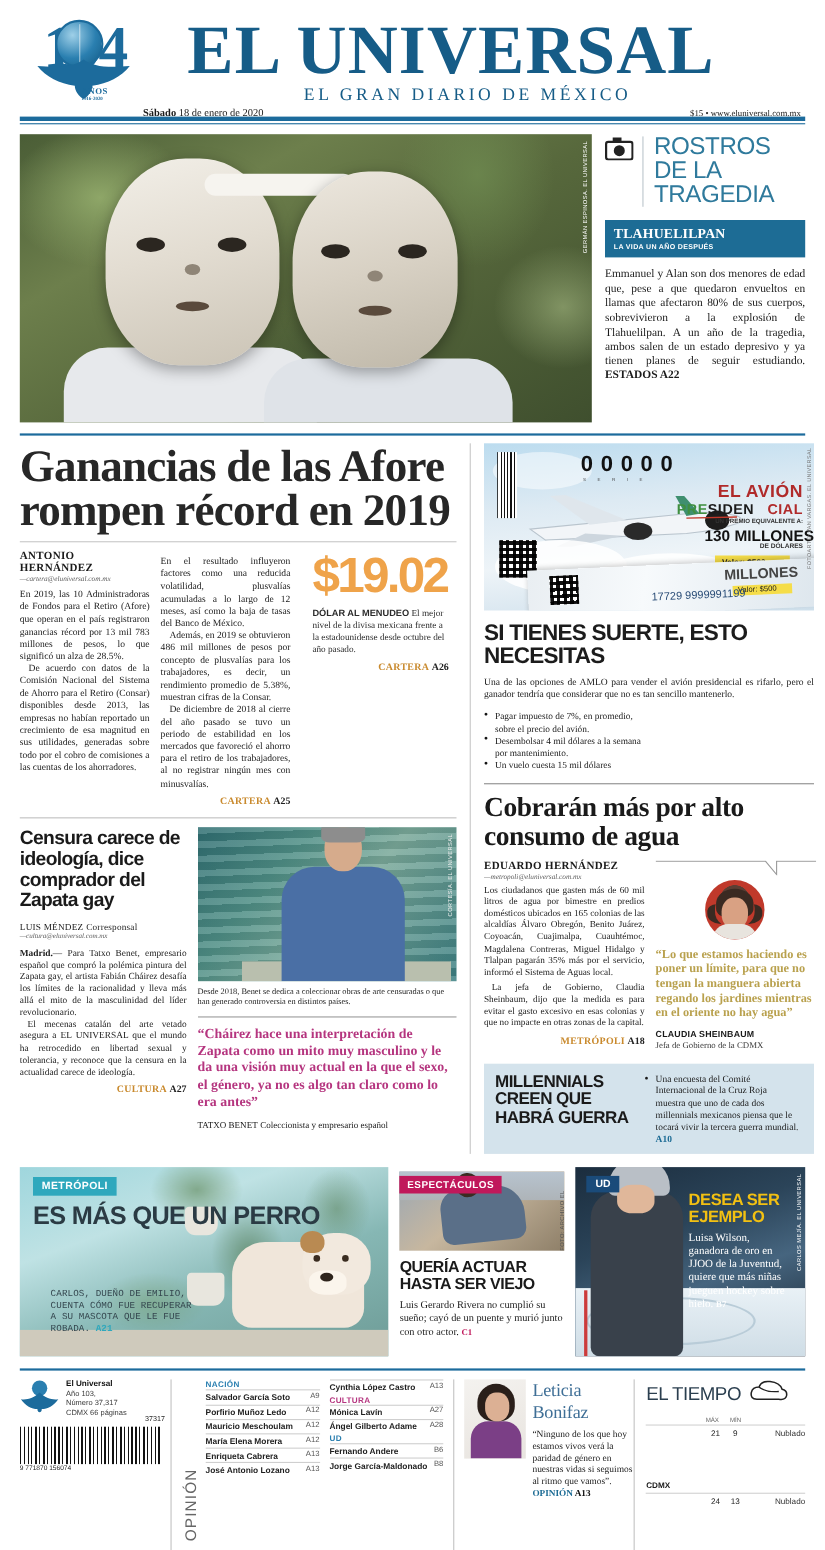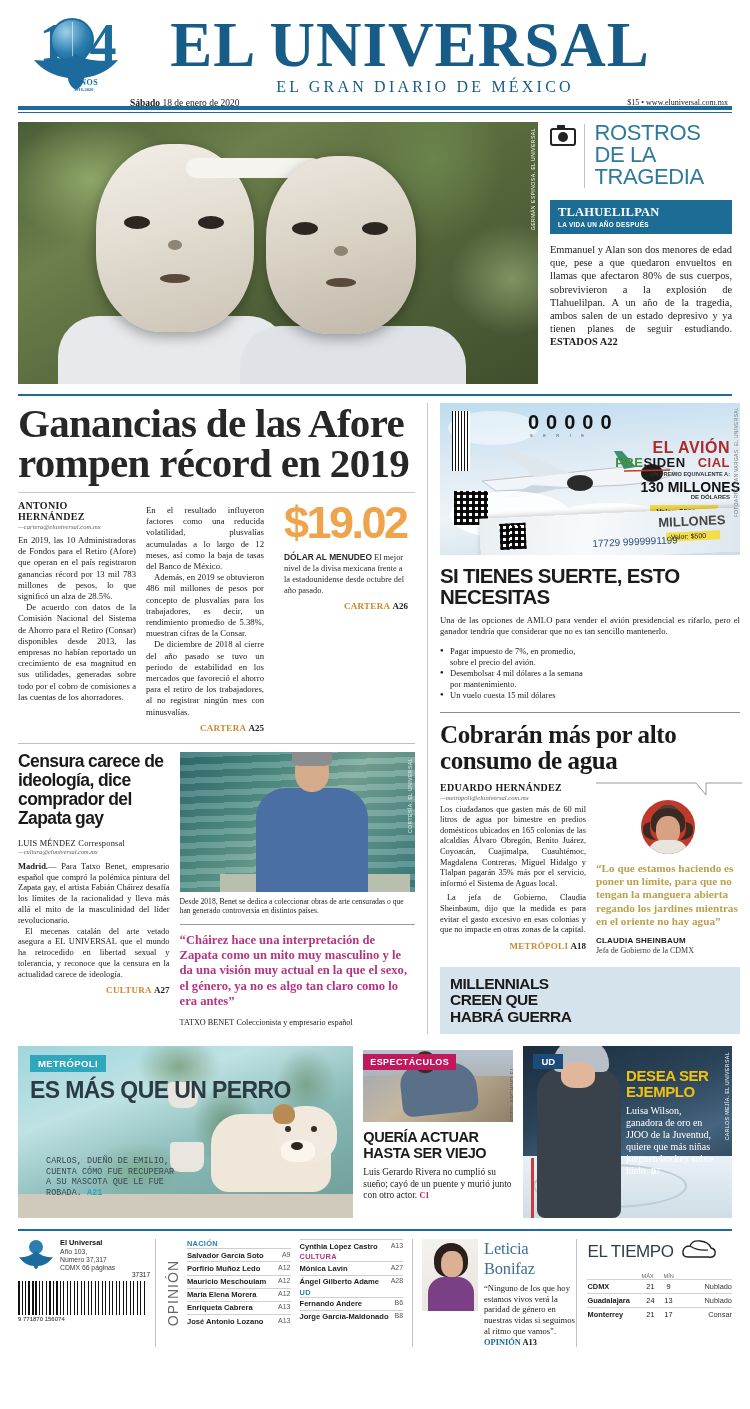--- a/index.html
+++ b/index.html
@@ -587,21 +587,21 @@
 
   .f-weather { width:170px; padding-left:10px; border-left:1px solid #c2c2c2; }
   .wx-head { display:flex; align-items:center; gap:7px; }
   .wx-title { font-family:"Liberation Sans",sans-serif; font-size:17px; color:#2b3f4f;
     letter-spacing:-.4px; }
   .wx-cloud svg { width:36px; height:22px; }
   .wx-hdr { display:flex; font-family:"Liberation Sans",sans-serif; font-size:5.6px;
     color:#666; margin-top:8px; padding-left:54px; gap:10px; }
   .wx-row { display:flex; border-top:1px solid #d2d2d2;
     font-family:"Liberation Sans",sans-serif; font-size:7.4px; padding:2px 0; }
-  .wx-row .city { width:54px; font-weight:bold; }
+  .wx-row .city { width:54px; font-weight:bold;margin-top:48px; }
   .wx-row .mx { width:18px; text-align:center; }
   .wx-row .mn { width:18px; text-align:center; }
   .wx-row .cond { flex:1; text-align:right; color:#333; }
 </style>
 </head>
 <body>
 
 <div class="page">
 
   <div class="masthead">
@@ -811,20 +811,21 @@
             <div class="body"></div>
           </div>
           <div class="qtext">“Lo que estamos haciendo es poner un límite, para que no tengan la manguera abierta regando los jardines mientras en el oriente no hay agua”</div>
           <div class="qname">CLAUDIA SHEINBAUM</div>
           <div class="qrole">Jefa de Gobierno de la CDMX</div>
         </div>
       </div>
 
       <div class="millen">
         <div class="mt">MILLENNIALS CREEN QUE HABRÁ GUERRA</div>
+        <div class="mb"><span>Una encuesta del Comité Internacional de la Cruz Roja muestra que uno de cada dos millennials mexicanos piensa que le tocará vivir la tercera guerra mundial.</span> <b class="ref-blue">A10</b></div>
       </div>
     </div>
   </div>
 
   <div class="strip">
     <div class="s-metro">
       <div class="plants"></div>
       <div class="pot p1"></div>
       <div class="pot p2"></div>
       <div class="ledge"></div>

